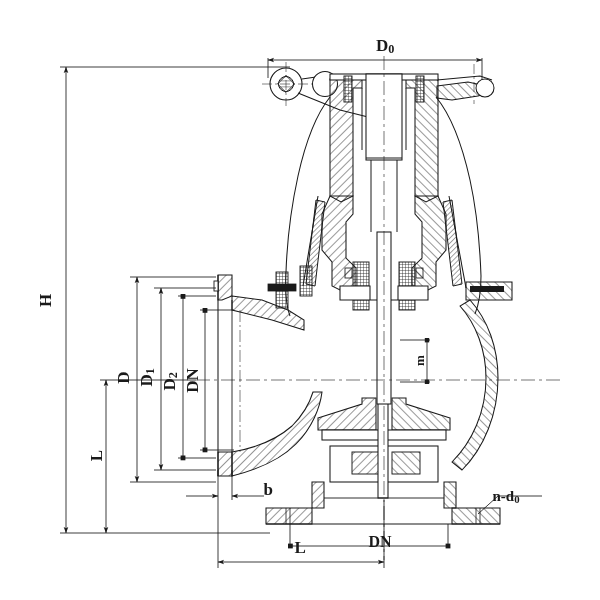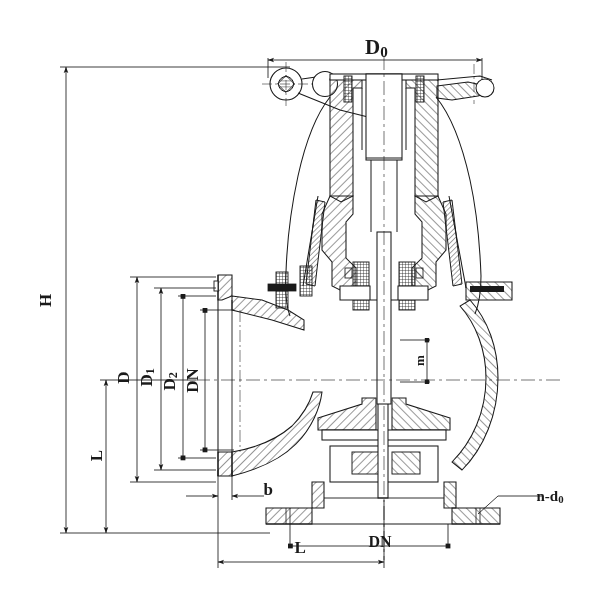--- a/index.html
+++ b/index.html
@@ -277,25 +277,25 @@
   </g>
 
   <g stroke="#1a1a1a" stroke-width="0.85" fill="none">
     <line x1="478" y1="514" x2="498" y2="496"></line>
     <line x1="498" y1="496" x2="542" y2="496"></line>
   </g>
 
 </svg>
 
 <div id="labels">
-    <div class="dimlabel" style="font-size: 21px; left: 365px; top: 37px;"><span>D</span><span class="sub">0</span></div>
+    <div class="dimlabel" style="font-size: 17px; left: 376px; top: 37px;"><span>D</span><span class="sub">0</span></div>
     <div class="dimlabel vert" style="font-size: 17px; left: 38.5px; top: 291.5px;"><span>H</span></div>
     <div class="dimlabel vert" style="font-size: 17px; left: 90.5px; top: 446.5px;"><span>L</span></div>
     <div class="dimlabel vert" style="font-size: 17px; left: 117px; top: 368.5px;"><span>D</span></div>
     <div class="dimlabel vert" style="font-size: 17px; left: 138px; top: 368px;"><span>D</span><span class="sub">1</span></div>
     <div class="dimlabel vert" style="font-size: 17px; left: 161px; top: 372px;"><span>D</span><span class="sub">2</span></div>
     <div class="dimlabel vert" style="font-size: 17px; left: 179.5px; top: 371.5px;"><span>DN</span></div>
     <div class="dimlabel vert" style="font-size: 13px; left: 413.5px; top: 353.5px;"><span>m</span></div>
     <div class="dimlabel" style="font-size: 17px; left: 263.5px; top: 480.5px;"><span>b</span></div>
     <div class="dimlabel" style="font-size: 17px; left: 294.5px; top: 538.5px;"><span>L</span></div>
     <div class="dimlabel" style="font-size: 16px; left: 368.5px; top: 534px;"><span>DN</span></div>
-    <div class="dimlabel" style="font-size: 15px; left: 492.5px; top: 489px; margin-left: 44px;"><span>n-d</span><span class="sub">0</span></div>
+    <div class="dimlabel" style="font-size: 15px; left: 492.5px; top: 489px;"><span>n-d</span><span class="sub">0</span></div>
   </div>
 
 </body></html>

